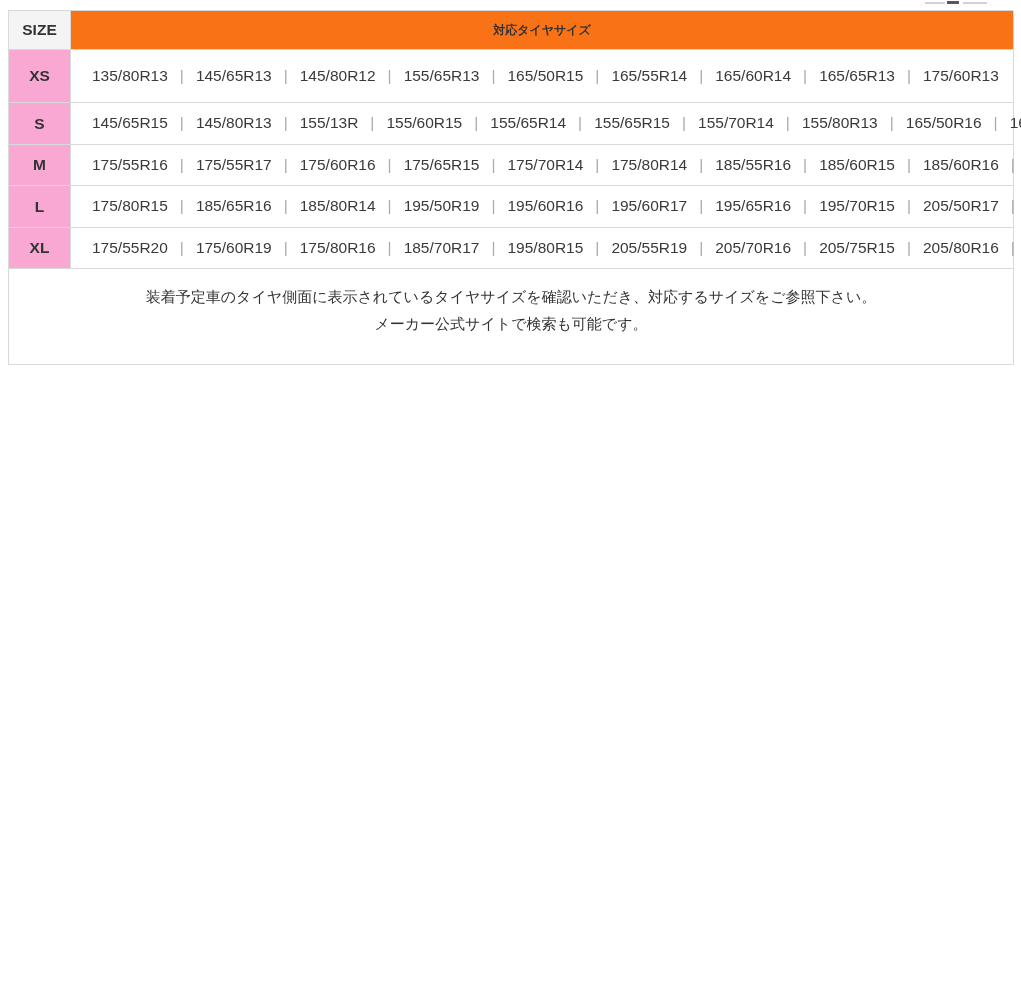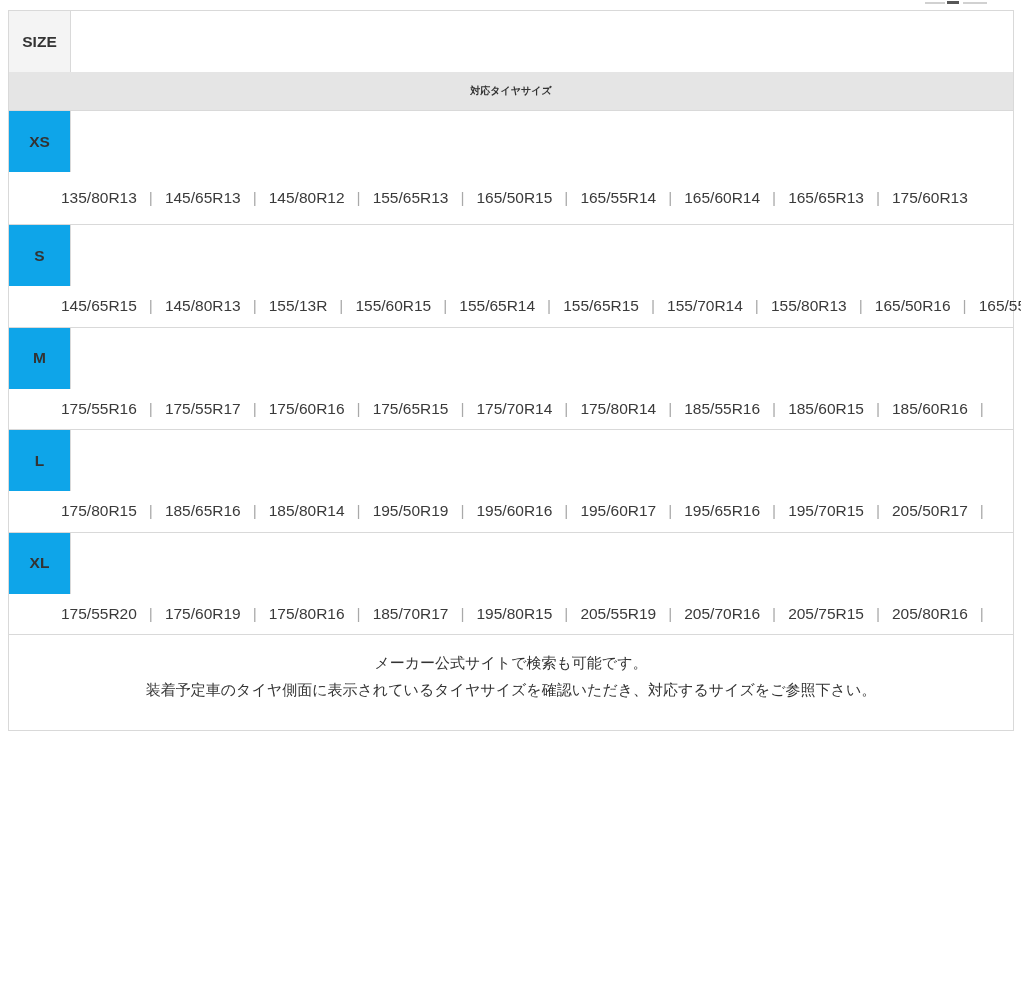--- a/index.html
+++ b/index.html
@@ -31,43 +31,43 @@
     position: absolute; top: 2px; left: 38px; width: 24px; height: 2px; background: #c9c9c9;
   }
   .table-wrap {
     position: absolute;
     left: 8px;
     top: 10px;
     width: 1004px;
     border: 1px solid #d9d9d9;
     background: #ffffff;
   }
-  .row { display: flex; border-top: 1px solid #d9d9d9; flex-direction: column; }
+  .row { display: flex; border-top: 1px solid #d9d9d9; }
   .header-row { border-top: none; }
   .size-cell {
     flex: 0 0 61px;
     width: 61px;
     border-right: 1px solid #d9d9d9;
-    background: #0ea5e9;
+    background: #f9a8d4;
     display: flex;
     align-items: center;
     justify-content: center;
     font-weight: bold;
     font-size: 15.5px;
     color: #333333;
   }
   .header-cell { background: #f4f4f4; }
   .title-cell {
     flex: 1;
-    background: #e5e5e5;
+    background: #f97316;
     display: flex;
     align-items: center;
     justify-content: center;
     font-weight: bold;
-    font-size: 10px;
+    font-size: 12px;
     color: #333333;
     min-height: 38px;
   }
   .tires-cell {
     flex: 1;
     display: flex;
     align-items: flex-end;
     justify-content: center;
     padding: 8px 10px;
   }
@@ -133,17 +133,17 @@
       <div class="row">
         <div class="size-cell">XL</div>
         <div class="tires-cell">
           <div class="tires-inner"><span class="pair"><span class="tire">175/55R20</span><span class="sep">|</span></span><span class="pair"><span class="tire">175/60R19</span><span class="sep">|</span></span><span class="pair"><span class="tire">175/80R16</span><span class="sep">|</span></span><span class="pair"><span class="tire">185/70R17</span><span class="sep">|</span></span><span class="pair"><span class="tire">195/80R15</span><span class="sep">|</span></span><span class="pair"><span class="tire">205/55R19</span><span class="sep">|</span></span><span class="pair"><span class="tire">205/70R16</span><span class="sep">|</span></span><span class="pair"><span class="tire">205/75R15</span><span class="sep">|</span></span><span class="pair"><span class="tire">205/80R16</span><span class="sep">|</span></span></div>
         </div>
       </div>
     </div>
 
   <div class="row footer-row">
     <div class="footer-cell">
+      <div>装着予定車のタイヤ側面に表示されているタイヤサイズを確認いただき、対応するサイズをご参照下さい。</div>
       <div>メーカー公式サイトで検索も可能です。</div>
-      <div>装着予定車のタイヤ側面に表示されているタイヤサイズを確認いただき、対応するサイズをご参照下さい。</div>
     </div>
   </div>
 </div>
 
 </body></html>

